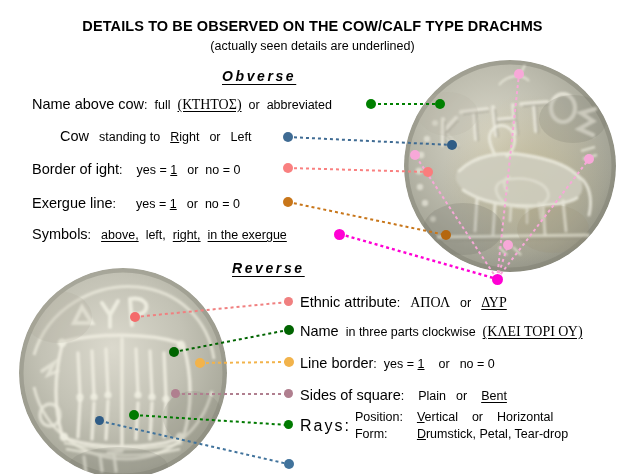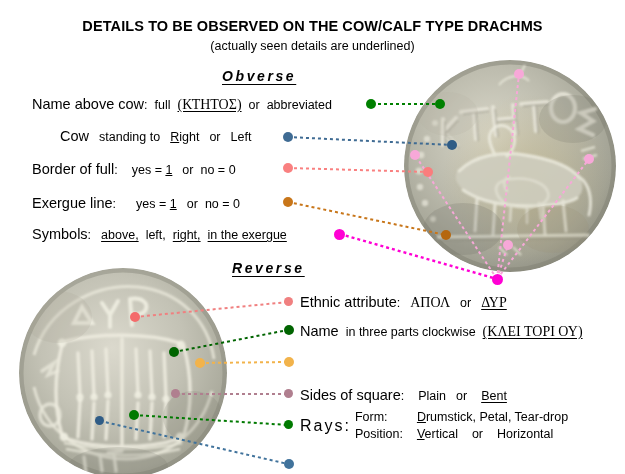--- a/index.html
+++ b/index.html
@@ -306,45 +306,48 @@
 
   <div class="row" style="left:32px;top:84px;">
     <span class="lbl">Name above cow</span><span class="sm">:</span><span class="gap7"></span><span class="sm">full</span><span class="gap7"></span><span class="serif u">(ΚΤΗΤΟΣ)</span><span class="gap7"></span><span class="sm">or</span><span class="gap7"></span><span class="sm">abbreviated</span>
   </div>
 
   <div class="row" style="left:32px;top:116px;margin-left:28px;">
     <span class="lbl">Cow</span><span class="gap10"></span><span class="sm">standing to</span><span class="gap10"></span><span class="sm"><u>R</u><span></span>ight</span><span class="gap10"></span><span class="sm">or</span><span class="gap10"></span><span class="sm">Left</span>
   </div>
 
   <div class="row" style="left:32px;top:149px;">
-    <span class="lbl">Border of full</span><span class="sm">:</span><span class="gap14"></span><span class="sm">yes = <u>1</u></span><span class="gap10"></span><span class="sm">or</span><span class="gap7"></span><span class="sm">no = 0</span>
+    <span class="lbl">Border of ight</span><span class="sm">:</span><span class="gap14"></span><span class="sm">yes = <u>1</u></span><span class="gap10"></span><span class="sm">or</span><span class="gap7"></span><span class="sm">no = 0</span>
   </div>
 
   <div class="row" style="left:32px;top:183px;">
     <span class="lbl">Exergue line</span><span class="sm">:</span><span class="gap20"></span><span class="sm">yes = <u>1</u></span><span class="gap10"></span><span class="sm">or</span><span class="gap7"></span><span class="sm">no = 0</span>
   </div>
 
   <div class="row" style="left:32px;top:214px;">
     <span class="lbl">Symbols</span><span class="sm">:</span><span class="gap10"></span><span class="sm u">above,</span><span class="gap7"></span><span class="sm">left,</span><span class="gap7"></span><span class="sm u">right,</span><span class="gap7"></span><span class="sm u">in the exergue</span>
   </div>
 
   <div class="row" style="left:300px;top:282px;">
     <span class="lbl">Ethnic attribute</span><span class="sm">:</span><span class="gap10"></span><span class="serif">ΑΠΟΛ</span><span class="gap10"></span><span class="sm">or</span><span class="gap10"></span><span class="serif u">ΔΥΡ</span>
   </div>
 
   <div class="row" style="left:300px;top:311px;">
     <span class="lbl">Name</span><span class="gap7"></span><span class="sm">in three parts clockwise</span><span class="gap7"></span><span class="serif u">(ΚΛΕΙ ΤΟΡΙ ΟΥ)</span>
   </div>
 
+  <div class="row" style="left:300px;top:343px;">
+    <span class="lbl">Line border</span><span class="sm">:</span><span class="gap7"></span><span class="sm">yes = <u>1</u></span><span class="gap14"></span><span class="sm">or</span><span class="gap10"></span><span class="sm">no = 0</span>
+  </div>
 
   <div class="row" style="left:300px;top:375px;">
     <span class="lbl">Sides of square</span><span class="sm">:</span><span class="gap14"></span><span class="sm">Plain</span><span class="gap10"></span><span class="sm">or</span><span class="gap14"></span><span class="sm u">Bent</span>
   </div>
 
   <div class="rays-wrap" style="left:300px;top:397px;">
     <span class="rays-label"><span>Rays</span><span>:</span></span><span class="gap4"></span><span class="rays-lines">
+      <div><span class="rl-key">Position:</span><span><u>V</u>ertical</span><span class="gap14"></span><span>or</span><span class="gap14"></span><span>Horizontal</span></div>
       <div><span class="rl-key">Form:</span><span><u>D</u>rumstick, Petal, Tear-drop</span></div>
-      <div><span class="rl-key">Position:</span><span><u>V</u>ertical</span><span class="gap14"></span><span>or</span><span class="gap14"></span><span>Horizontal</span></div>
     </span>
   </div>
 
 
 </div>
 
 </body></html>

